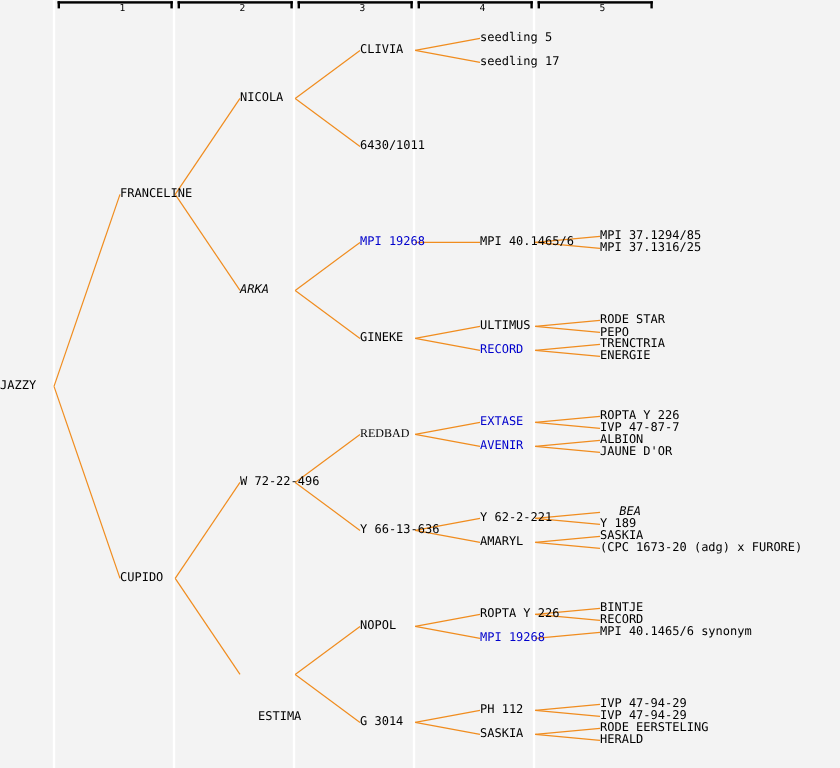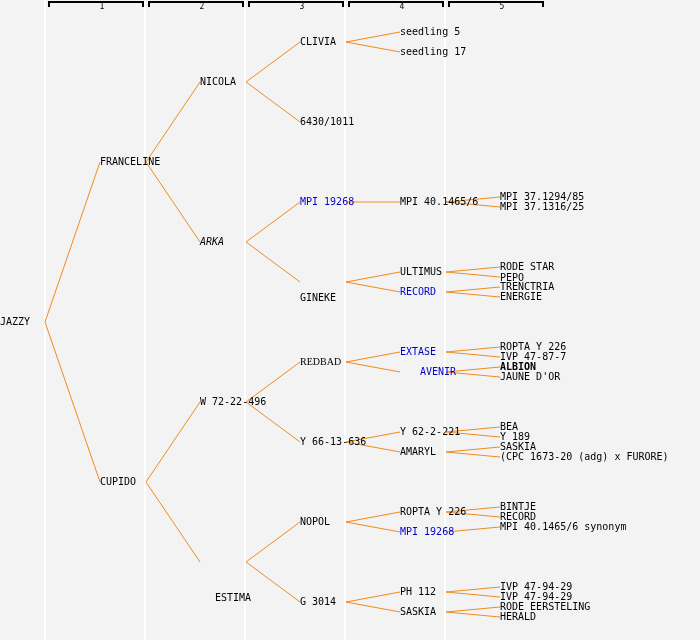--- a/index.html
+++ b/index.html
@@ -90,39 +90,39 @@
       <div class="node" style="left: 200px; top: 76px;">NICOLA</div>
       <div class="node" style="left: 300px; top: 36px; text-align: right;">CLIVIA</div>
       <div class="node" style="left: 400px; top: 26px;">seedling 5</div>
       <div class="node" style="left: 400px; top: 46px;">seedling 17</div>
       <div class="node" style="left: 300px; top: 116px;">6430/1011</div>
       <div class="node" style="left: 200px; top: 236px; font-style: italic;">ARKA</div>
       <div class="node link" style="left: 300px; top: 196px;">MPI 19268</div>
       <div class="node" style="left: 400px; top: 196px;">MPI 40.1465/6</div>
       <div class="node" style="left: 500px; top: 191px;">MPI 37.1294/85</div>
       <div class="node" style="left: 500px; top: 201px;">MPI 37.1316/25</div>
-      <div class="node" style="left: 300px; top: 292px;">GINEKE</div>
+      <div class="node" style="left: 300px; top: 276px;">GINEKE</div>
       <div class="node" style="left: 400px; top: 266px;">ULTIMUS</div>
       <div class="node" style="left: 500px; top: 261px; text-align: right;">RODE STAR</div>
       <div class="node" style="left: 500px; top: 272px;">PEPO</div>
       <div class="node link" style="left: 400px; top: 286px;">RECORD</div>
       <div class="node" style="left: 500px; top: 281px;">TRENCTRIA</div>
       <div class="node" style="left: 500px; top: 291px;">ENERGIE</div>
       <div class="node" style="left: 100px; top: 476px;">CUPIDO</div>
       <div class="node" style="left: 200px; top: 396px; text-align: center;">W 72-22-496</div>
       <div class="node" style="left: 300px; top: 356px; font-family: Liberation Serif, serif;">REDBAD</div>
       <div class="node link" style="left: 400px; top: 346px;">EXTASE</div>
       <div class="node" style="left: 500px; top: 341px;">ROPTA Y 226</div>
       <div class="node" style="left: 500px; top: 351px;">IVP 47-87-7</div>
-      <div class="node link" style="left: 400px; top: 366px; margin-left: 20px;">AVENIR</div>
-      <div class="node" style="left: 500px; top: 361px; font-weight: bold;">ALBION</div>
+      <div class="node link" style="left: 400px; top: 366px;">AVENIR</div>
+      <div class="node" style="left: 500px; top: 361px;">ALBION</div>
       <div class="node" style="left: 500px; top: 371px;">JAUNE D'OR</div>
       <div class="node" style="left: 300px; top: 436px;">Y 66-13-636</div>
       <div class="node" style="left: 400px; top: 426px;">Y 62-2-221</div>
-      <div class="node" style="left: 500px; top: 421px;">BEA</div>
+      <div class="node" style="left: 516px; top: 421px; font-style: italic;">BEA</div>
       <div class="node" style="left: 500px; top: 431px;">Y 189</div>
       <div class="node" style="left: 400px; top: 446px;">AMARYL</div>
       <div class="node" style="left: 500px; top: 441px;">SASKIA</div>
       <div class="node" style="left: 500px; top: 451px;">(CPC 1673-20 (adg) x FURORE)</div>
       <div class="node" style="left: 215px; top: 556px; margin-top: 36px;">ESTIMA</div>
       <div class="node" style="left: 300px; top: 516px;">NOPOL</div>
       <div class="node" style="left: 400px; top: 506px;">ROPTA Y 226</div>
       <div class="node" style="left: 500px; top: 501px;">BINTJE</div>
       <div class="node" style="left: 500px; top: 511px;">RECORD</div>
       <div class="node link" style="left: 400px; top: 526px;">MPI 19268</div>

